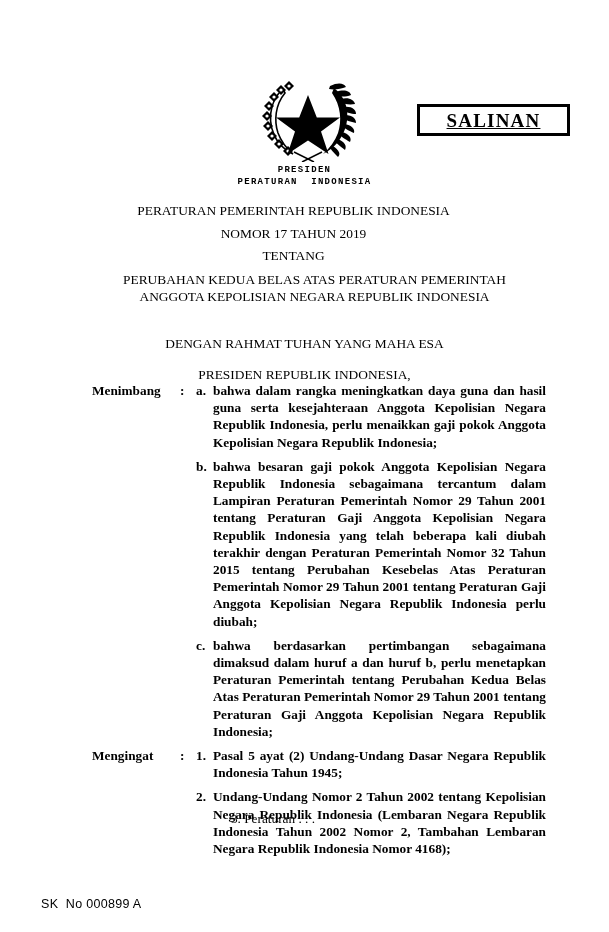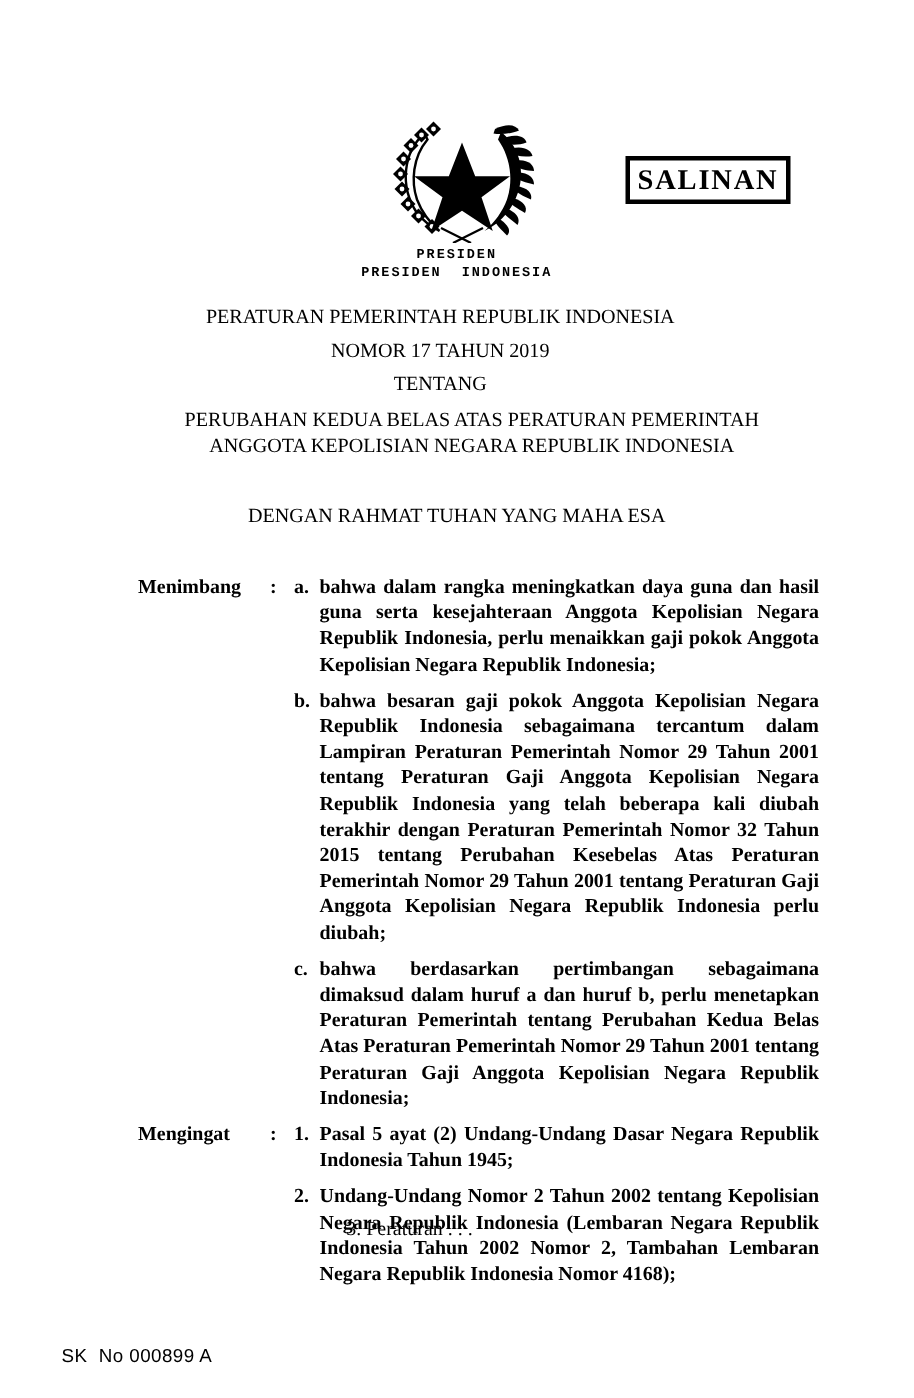--- a/index.html
+++ b/index.html
@@ -31,27 +31,28 @@
     top: 76px;
     width: 104px;
     height: 86px;
   }
   #emblem svg { display: block; }
 
   #salinan-stamp {
     position: absolute;
     left: 417px;
     top: 104px;
-    width: 110px;
+    width: 153px;
     height: 32px;
     border: 3px solid #000;
     box-sizing: border-box;
     display: flex;
     align-items: center;
     justify-content: center;
+    text-decoration: underline;
   }
   #salinan-stamp .stamp-text {
     font-family: "Liberation Serif", serif;
     font-weight: bold;
     font-size: 19px;
     letter-spacing: 1.2px;
     line-height: 1;
   }
 
   #presiden-caption {
@@ -233,37 +234,38 @@
       <path d="M52 19 L60.8 41.5 L84 41.5 L65 55.5 L72.5 78 L52 64.5 L31.5 78 L39 55.5 L20 41.5 L43.2 41.5 Z" fill="#000000"></path>
     </svg>
   </div>
 
   <div id="salinan-stamp">
     <span class="stamp-text">SALINAN</span>
   </div>
 
   <div id="presiden-caption">
     <div>PRESIDEN</div>
-    <div>PRESIDEN  INDONESIA</div>
+    <div>PERATURAN  INDONESIA</div>
   </div>
 
 </div>
 
 <div id="title-block">
   <div class="tline">PERATURAN PEMERINTAH REPUBLIK INDONESIA</div>
   <div class="tline">NOMOR 17 TAHUN 2019</div>
   <div class="tline">TENTANG</div>
   <div class="subtitle-group">
     <div class="tline">PERUBAHAN KEDUA BELAS ATAS PERATURAN PEMERINTAH</div>
     <div class="tline">ANGGOTA KEPOLISIAN NEGARA REPUBLIK INDONESIA</div>
   </div>
 </div>
 
 <div id="enactment-block">
   <div>DENGAN RAHMAT TUHAN YANG MAHA ESA</div>
+  <div>PRESIDEN REPUBLIK INDONESIA,</div>
 </div>
 
 <div id="body-zone">
 
   <div class="clause-section" id="menimbang-section">
     <div class="clause-row">
       <div class="clause-label">Menimbang</div>
       <div class="clause-colon">:</div>
       <div class="clause-items">
         <div class="item">

